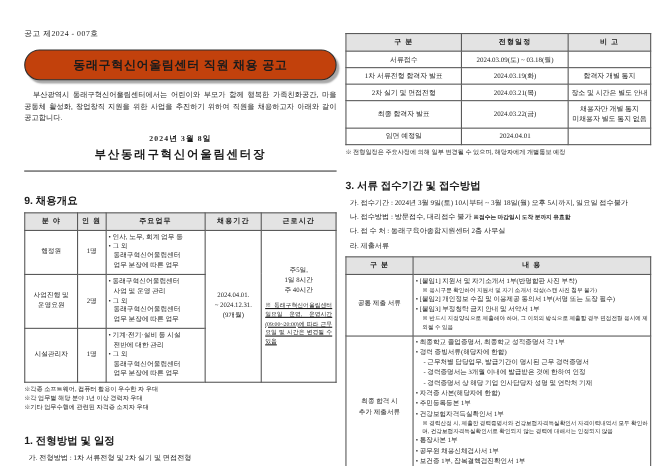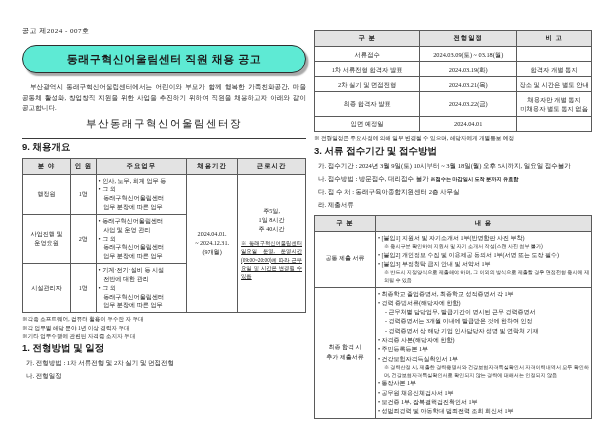--- a/index.html
+++ b/index.html
@@ -3,29 +3,29 @@
 <meta charset="utf-8">
 <style>
   html,body{margin:0;padding:0;background:#9b9b9b;}
   .page{position:relative;width:600px;height:424px;background:#ffffff;overflow:hidden;
         font-family:"Liberation Serif","DejaVu Serif",serif;color:#1b1b1b;
         -webkit-text-size-adjust:none;}
   .col-left{position:absolute;left:22px;top:0;width:284px;}
   .col-right{position:absolute;left:314px;top:0;width:278px;}
 
   .doc-no{margin-top:26px;font-size:7px;letter-spacing:0.5px;}
-  .banner{margin-top:9px;border:1.3px solid #2e2e2e;border-radius:14px;background:#5eead4;
+  .banner{margin-top:9px;border:1.3px solid #2e2e2e;border-radius:14px;background:#c2410c;
           box-shadow:2.5px 3px 1.5px #a8a8a8;text-align:center;padding:6px 0 5px 0;}
   .banner .t{font-family:"Liberation Sans","DejaVu Sans",sans-serif;font-weight:bold;font-size:11px;letter-spacing:0.5px;}
   .intro{margin-top:9px;font-size:6.6px;line-height:1.6;text-align:justify;text-indent:8px;word-break:keep-all;}
   .date-line{text-align:center;font-size:7px;font-weight:bold;margin-top:7px;letter-spacing:1px;}
-  .issuer{text-align:center;font-size:10.5px;font-weight:normal;margin-top:3px;letter-spacing:1.5px;}
+  .issuer{text-align:center;font-size:10.5px;font-weight:bold;margin-top:3px;letter-spacing:1.5px;}
   .rule{border:0;border-top:1.2px solid #3a3a3a;margin:7px 0 0 0;}
 
-  .sec-h{font-family:"Liberation Sans","DejaVu Sans",sans-serif;font-weight:bold;font-size:9.5px;margin-top:2px;}
+  .sec-h{font-family:"Liberation Sans","DejaVu Sans",sans-serif;font-weight:bold;font-size:9.5px;margin-top:20px;}
   .sub-line{font-size:6.5px;margin-top:4px;padding-left:4px;}
   .sub-line .mini{font-size:5.2px;font-weight:bold;color:#222;}
 
   table{border-collapse:collapse;width:100%;}
   th,td{border:0.8px solid #5a5a5a;}
   th{background:#e3e3e3;font-weight:bold;font-size:6.4px;padding:3px 1px;text-align:center;letter-spacing:1px;}
   .tbl{margin-top:4px;}
   .tbl td{font-size:6.1px;padding:2px;vertical-align:middle;}
   .cell-c{text-align:center;white-space:pre-line;line-height:1.45;}
   .duties{text-align:left;padding-left:5px;line-height:1.45;}
@@ -54,20 +54,21 @@
 <div class="page">
 
   <div class="col-left">
     <div class="doc-no">공고 제2024 - 007호</div>
 
     <div class="banner">
       <div class="t">동래구혁신어울림센터 직원 채용 공고</div>
     </div>
 
     <div class="intro">부산광역시 동래구혁신어울림센터에서는 어린이와 부모가 함께 행복한 가족친화공간, 마을 공동체 활성화, 창업창직 지원을 위한 사업을 추진하기 위하여 직원을 채용하고자 아래와 같이 공고합니다.</div>
+    <div class="date-line">2024년  3월  8일</div>
     <div class="issuer">부산동래구혁신어울림센터장</div>
     <hr class="rule">
 
     <div class="sec-h">9. 채용개요</div>
 
     <table class="tbl">
       <colgroup>
           <col style="width:17%">
           <col style="width:9%">
           <col style="width:32%">

